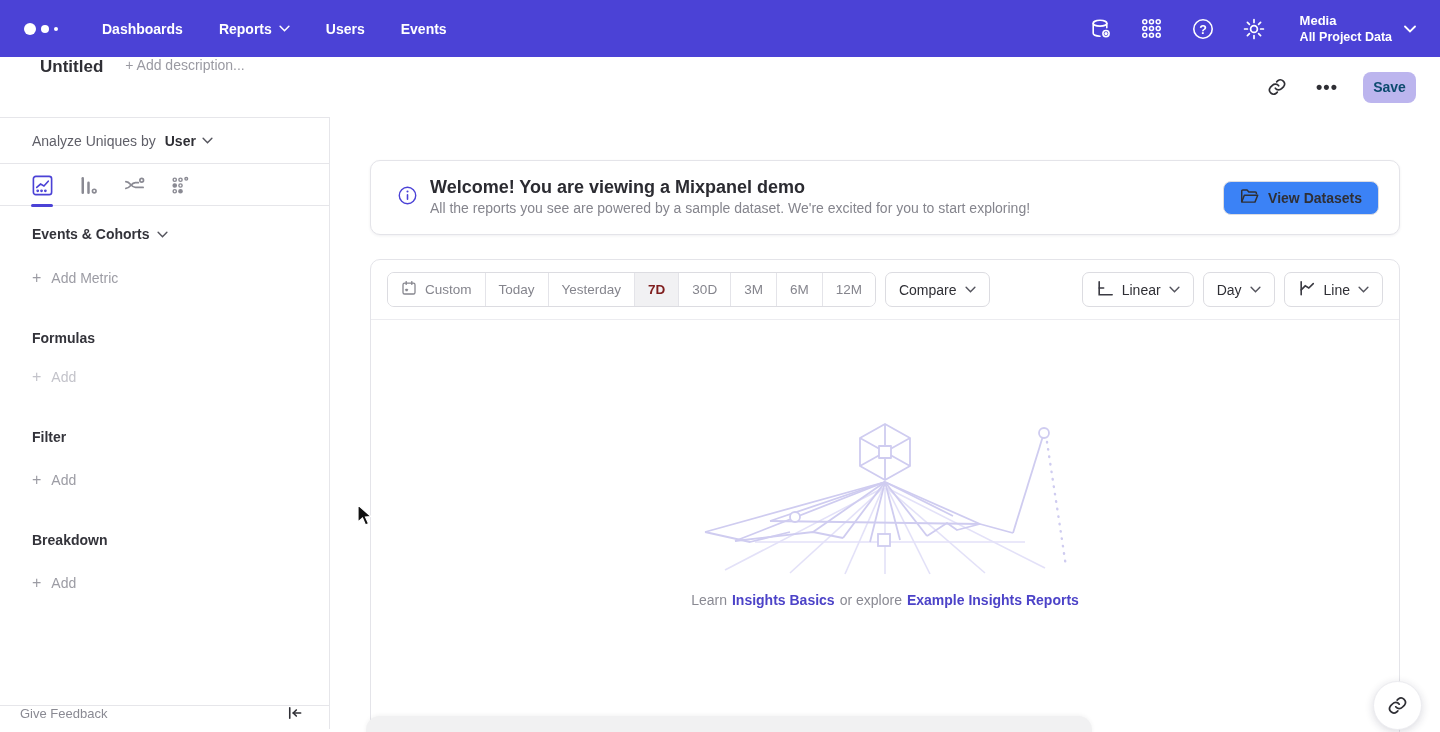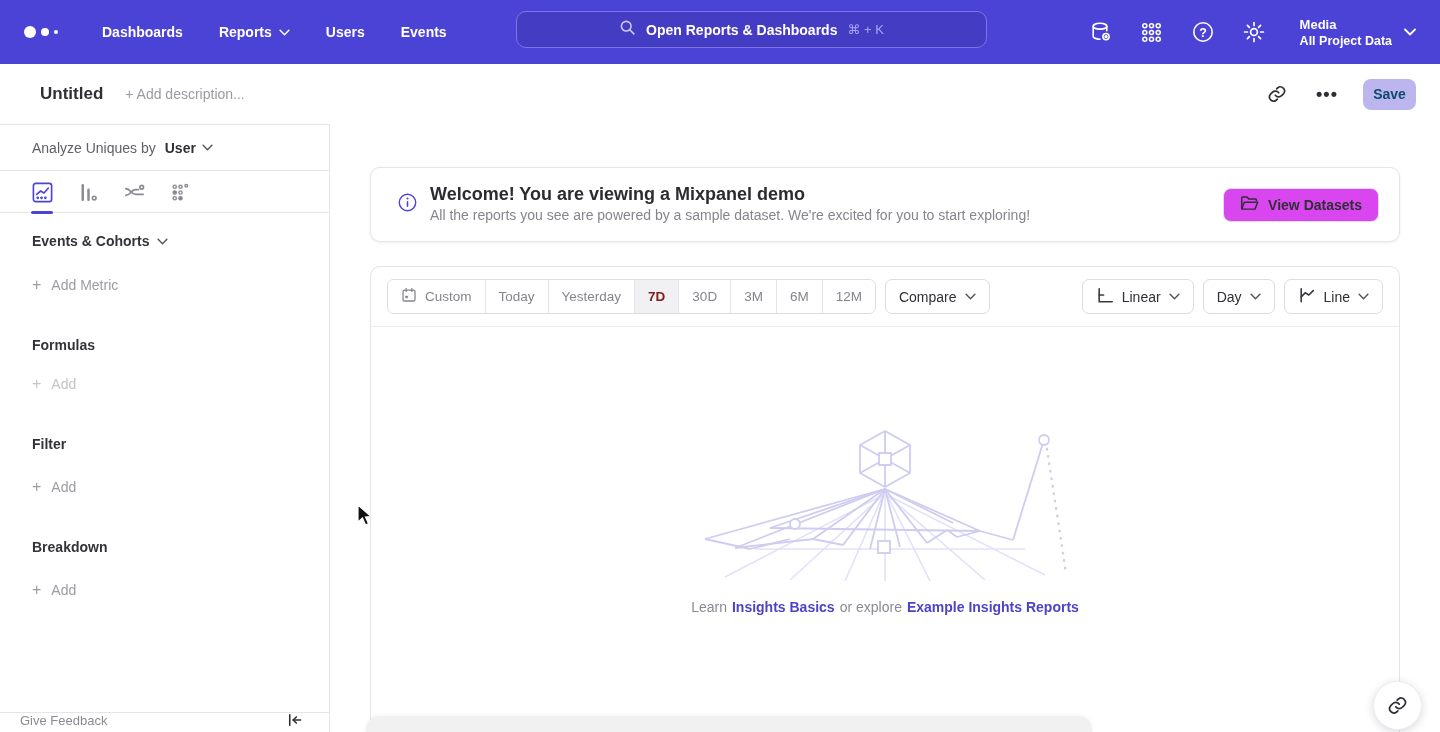--- a/index.html
+++ b/index.html
@@ -1,41 +1,41 @@
 <!DOCTYPE html>
 <html><head>
 <meta charset="utf-8">
 <style>
   * { margin:0; padding:0; box-sizing:border-box; }
   html,body { width:1440px; height:732px; overflow:hidden; background:#fff;
     font-family:"Liberation Sans", sans-serif; -webkit-font-smoothing:antialiased; }
 
   
-  .topnav { position:relative; height:64px; background:#4b42d6; display:flex; align-items:center;
+  .topnav { position:relative; height:57px; background:#4b42d6; display:flex; align-items:center;
     padding:0 24px; color:#fff; }
   .logo { display:flex; align-items:center; gap:5px; margin-right:44px; cursor:pointer; }
   .logo .d1 { width:12px; height:12px; border-radius:50%; background:#fff; }
   .logo .d2 { width:8px;  height:8px;  border-radius:50%; background:#fff; }
   .logo .d3 { width:4px;  height:4px;  border-radius:50%; background:#fff; }
   .nav-items { display:flex; align-items:center; gap:36px; }
   .nav-item { font-size:14px; font-weight:700; color:#fff; display:flex; align-items:center; gap:7px; cursor:pointer; }
   .chev svg { display:block; }
   .searchbar { position:absolute; left:516px; top:11px; width:471px; height:37px;
     background:#453cc4; border:1px solid #7d75e6; border-radius:10px;
     display:flex; align-items:center; justify-content:center; gap:10px; cursor:text; }
   .searchbar .ph { font-size:14px; font-weight:700; color:#fff; }
   .searchbar .sc { font-size:13px; font-weight:400; color:#aaa4f0; }
   .nav-right { margin-left:auto; display:flex; align-items:center; gap:25px; }
   .nav-icon { width:26px; height:26px; display:flex; align-items:center; justify-content:center; cursor:pointer; }
   .project { display:flex; align-items:center; gap:12px; cursor:pointer; margin-left:8px; }
   .project .pname { font-size:13px; font-weight:700; line-height:17px; }
   .project .pscope { font-size:12.5px; font-weight:700; line-height:16px; }
 
   
-  .report-header { height:60px; display:flex; align-items:center; padding:0 24px 0 40px; background:#fff; }
+  .report-header { height:60px; display:flex; padding:0 24px 0 40px; background:#fff; }
   .report-title { font-size:17px; font-weight:700; color:#2f2f35; cursor:text; }
   .report-desc { font-size:14px; color:#9a9aa2; margin-left:22px; cursor:text; }
   .header-actions { margin-left:auto; display:flex; align-items:center; gap:22px; }
   .hicon { width:28px; height:28px; display:flex; align-items:center; justify-content:center; cursor:pointer; color:#2f2f35; }
   .dots3 { font-size:18px; letter-spacing:1px; color:#2f2f35; font-weight:700; line-height:10px; }
   .save-btn { width:53px; height:31px; border:none; border-radius:8px; background:#bcb5ee; color:#0c4a6e;
     font-size:14px; font-weight:700; font-family:inherit; cursor:default; }
 
   
   .content { display:flex; height:612px; }
@@ -64,21 +64,21 @@
   .feedback { font-size:13px; color:#8a8a93; cursor:pointer; }
   .collapse { cursor:pointer; display:flex; }
 
   
   .banner { position:relative; margin:43px 40px 0 40px; height:75px; border:1px solid #e4e4e9; border-radius:10px;
     background:#fff; box-shadow:0 1px 3px rgba(40,40,70,.07); display:flex; align-items:center; padding:0 20px 0 26px; }
   .banner-text { margin-left:12px; }
   .banner-title { font-size:18px; font-weight:700; color:#2b2b31; line-height:21px; }
   .banner-sub { font-size:14px; color:#85858d; line-height:20px; }
   .view-datasets { margin-left:auto; height:34px; padding:16px 16px; display:flex; align-items:center; gap:9px;
-    border:1px solid #dcdce1; border-radius:8px; background:#d946ef; font-family:inherit;
+    border:1px solid #dcdce1; border-radius:8px; background:#3b82f6; font-family:inherit;
     font-size:14px; font-weight:700; color:#2f2f35; cursor:pointer; }
 
   
   .chart-card { position:relative; margin:24px 40px 0 40px; height:560px; border:1px solid #e4e4e9;
     border-radius:10px; background:#fff; }
   .toolbar { height:60px; display:flex; align-items:center; padding:0 16px; border-bottom:1px solid #ececf0; }
   .seg-group { display:flex; height:35px; border:1px solid #dcdce1; border-radius:7px; overflow:hidden; }
   .seg { display:flex; align-items:center; gap:8px; padding:0 13px; font-size:13.5px; color:#85858d;
     background:#fff; border-right:1px solid #e4e4e9; cursor:pointer; white-space:nowrap; }
   .seg:last-child { border-right:none; }
@@ -127,30 +127,20 @@
       </span>
     </div>
     <div class="nav-item">
       <span>Users</span>
     </div>
     <div class="nav-item">
       <span>Events</span>
     </div>
   </div>
 
-  <div class="searchbar">
-    <span>
-      <svg width="17" height="17" viewBox="0 0 20 20" fill="none" stroke="#cfcbf5" stroke-width="1.8" stroke-linecap="round">
-          <circle cx="8.5" cy="8.5" r="5.7"></circle>
-          <line x1="13" y1="13" x2="17.5" y2="17.5"></line>
-        </svg>
-    </span>
-    <span class="ph">Open Reports &amp; Dashboards</span>
-    <span class="sc">⌘ + K</span>
-  </div>
 
   <div class="nav-right">
     <div class="nav-icon">
       <svg width="24" height="24" viewBox="0 0 24 24" fill="none" stroke="#fff" stroke-width="1.6" stroke-linecap="round">
         <ellipse cx="11" cy="6.2" rx="6.8" ry="2.9"></ellipse>
         <path d="M4.2 6.2v10.1c0 1.6 3 2.9 6.8 2.9"></path>
         <path d="M17.8 6.2v4.6"></path>
         <circle cx="17" cy="16.6" r="3.1"></circle>
         <circle cx="17" cy="16.6" r="0.9"></circle>
       </svg>

